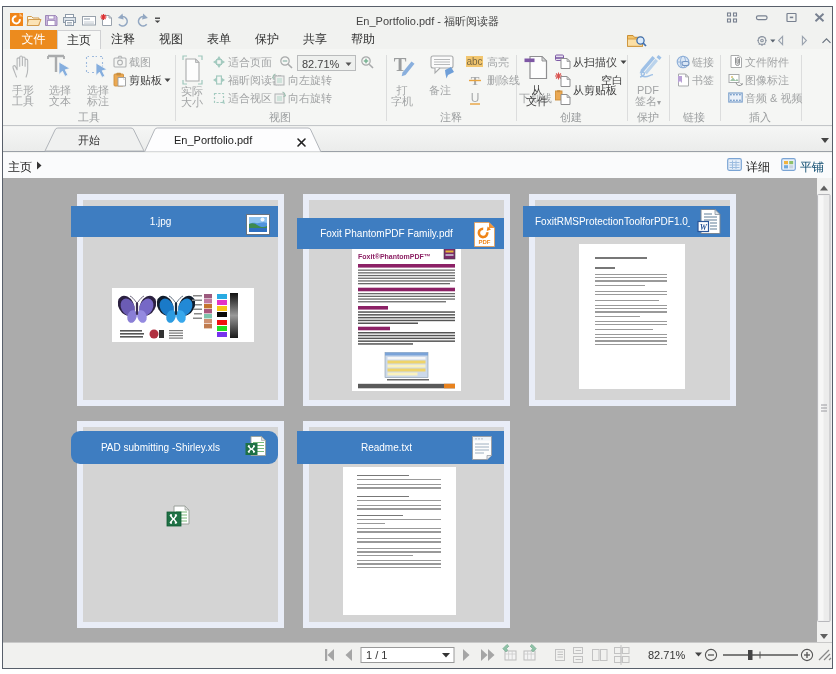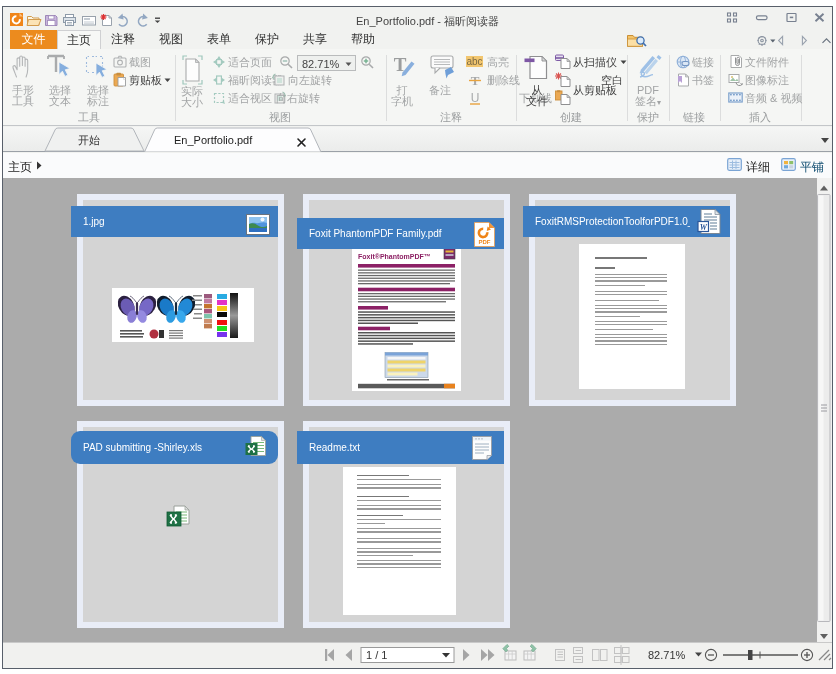--- a/index.html
+++ b/index.html
@@ -18,21 +18,21 @@
 .bigtxt { position:absolute; text-align:center; font-size:11px; line-height:11px; color:#a2a4a5; white-space:nowrap; }
 .srow { position:absolute; height:16px; font-size:11px; color:#a2a4a5; line-height:16px; white-space:nowrap; }
 .darktxt { color:#3f3f3f; }
 #docbar { position:absolute; left:3px; top:127px; width:829px; height:25px; background:linear-gradient(#f5f6f5,#ebeceb); border-bottom:1px solid #9ba1a8; }
 #crumb { position:absolute; left:3px; top:153px; width:829px; height:25px; background:#fafbfc; }
 #content { position:absolute; left:3px; top:178px; width:814px; height:464px; background:#ababab; overflow:hidden; }
 #vscroll { position:absolute; left:817px; top:178px; width:15px; height:464px; background:#f1f1f0; }
 #statusbar { position:absolute; left:3px; top:642px; width:829px; height:26px; background:#f1f1ef; border-top:1px solid #c9c9c9; }
 .tile { position:absolute; width:207px; height:212px; background:#e9edf7; }
 .tile .inner { position:absolute; left:6px; top:6px; width:195px; height:200px; background:#d4d4d4; }
-.thead { position:absolute; left:-6px; top:11px; width:207px; height:32px; background:#3e7dc1; color:#fff; font-size:10px; line-height:32px; }
+.thead { position:absolute; left:-6px; top:11px; width:207px; height:32px; background:#3e7dc1; color:#fff; font-size:10px; line-height:32px;text-align:center; }
 .tname { position:absolute; left:12px; right:40px; top:0; bottom:0; overflow:hidden; white-space:nowrap; }
 .thead svg { position:absolute; right:13px; top:6px; }
 </style>
 </head>
 <body>
 <div id="win"></div>
 <div id="titlebar">
   <div id="title">En_Portfolio.pdf - 福昕阅读器</div>
 </div>
 <svg class="abs" style="left:9px; top:11px;" width="160" height="17" viewBox="0 0 160 17">
@@ -218,21 +218,21 @@
   <rect x="3" y="3" width="9" height="9" fill="#eef0ee" stroke="#b0b2b3" stroke-width="1"></rect>
   <rect x="5" y="5" width="5" height="5" fill="#cfe3db"></rect>
   <path d="M3.5 1 a4 4 0 0 0 -2.5 4 l-1 -0.6 M1 5 l1.6 0.8" fill="none" stroke="#9fbfb2" stroke-width="1.1"></path>
 </svg>
 <div class="srow" style="left:288px; top:72px;">向左旋转</div>
 <svg class="abs" style="left:272px; top:91px;" width="14" height="14" viewBox="0 0 14 14">
   <rect x="3" y="3" width="9" height="9" fill="#eef0ee" stroke="#b0b2b3" stroke-width="1"></rect>
   <rect x="5" y="5" width="5" height="5" fill="#cfe3db"></rect>
   <path d="M10.5 1 a4 4 0 0 1 2.5 4 l1 -0.6 M13 5 l-1.6 0.8" fill="none" stroke="#9fbfb2" stroke-width="1.1"></path>
 </svg>
-<div class="srow" style="left:276px; top:90px;">向右旋转</div>
+<div class="srow" style="left:288px; top:90px;">向右旋转</div>
 
 <svg class="abs" style="left:390px; top:54px;" width="26" height="26" viewBox="0 0 26 26">
   <path d="M2 2 h16 M10 2 v16 M6 18 h8" stroke="#a0a2a3" stroke-width="0"></path>
   <text x="10" y="17" font-size="19" font-family="Liberation Serif" fill="#9b9d9e" text-anchor="middle" font-weight="bold">T</text>
   <path d="M12.5 18.5 L21.5 7.5 l3 2.3 L15.5 21 l-3.8 1.3 z" fill="#89afdd"></path>
 </svg>
 <div class="bigtxt" style="left:380px; top:85px; width:44px;">打<br>字机</div>
 <svg class="abs" style="left:428px; top:54px;" width="28" height="26" viewBox="0 0 28 26">
   <rect x="3" y="2" width="22" height="12" rx="2" fill="#fbfbfb" stroke="#a8aaab" stroke-width="1.1"></rect>
   <path d="M7 14 v5 l5-5" fill="#fbfbfb" stroke="#a8aaab" stroke-width="1.1"></path>

